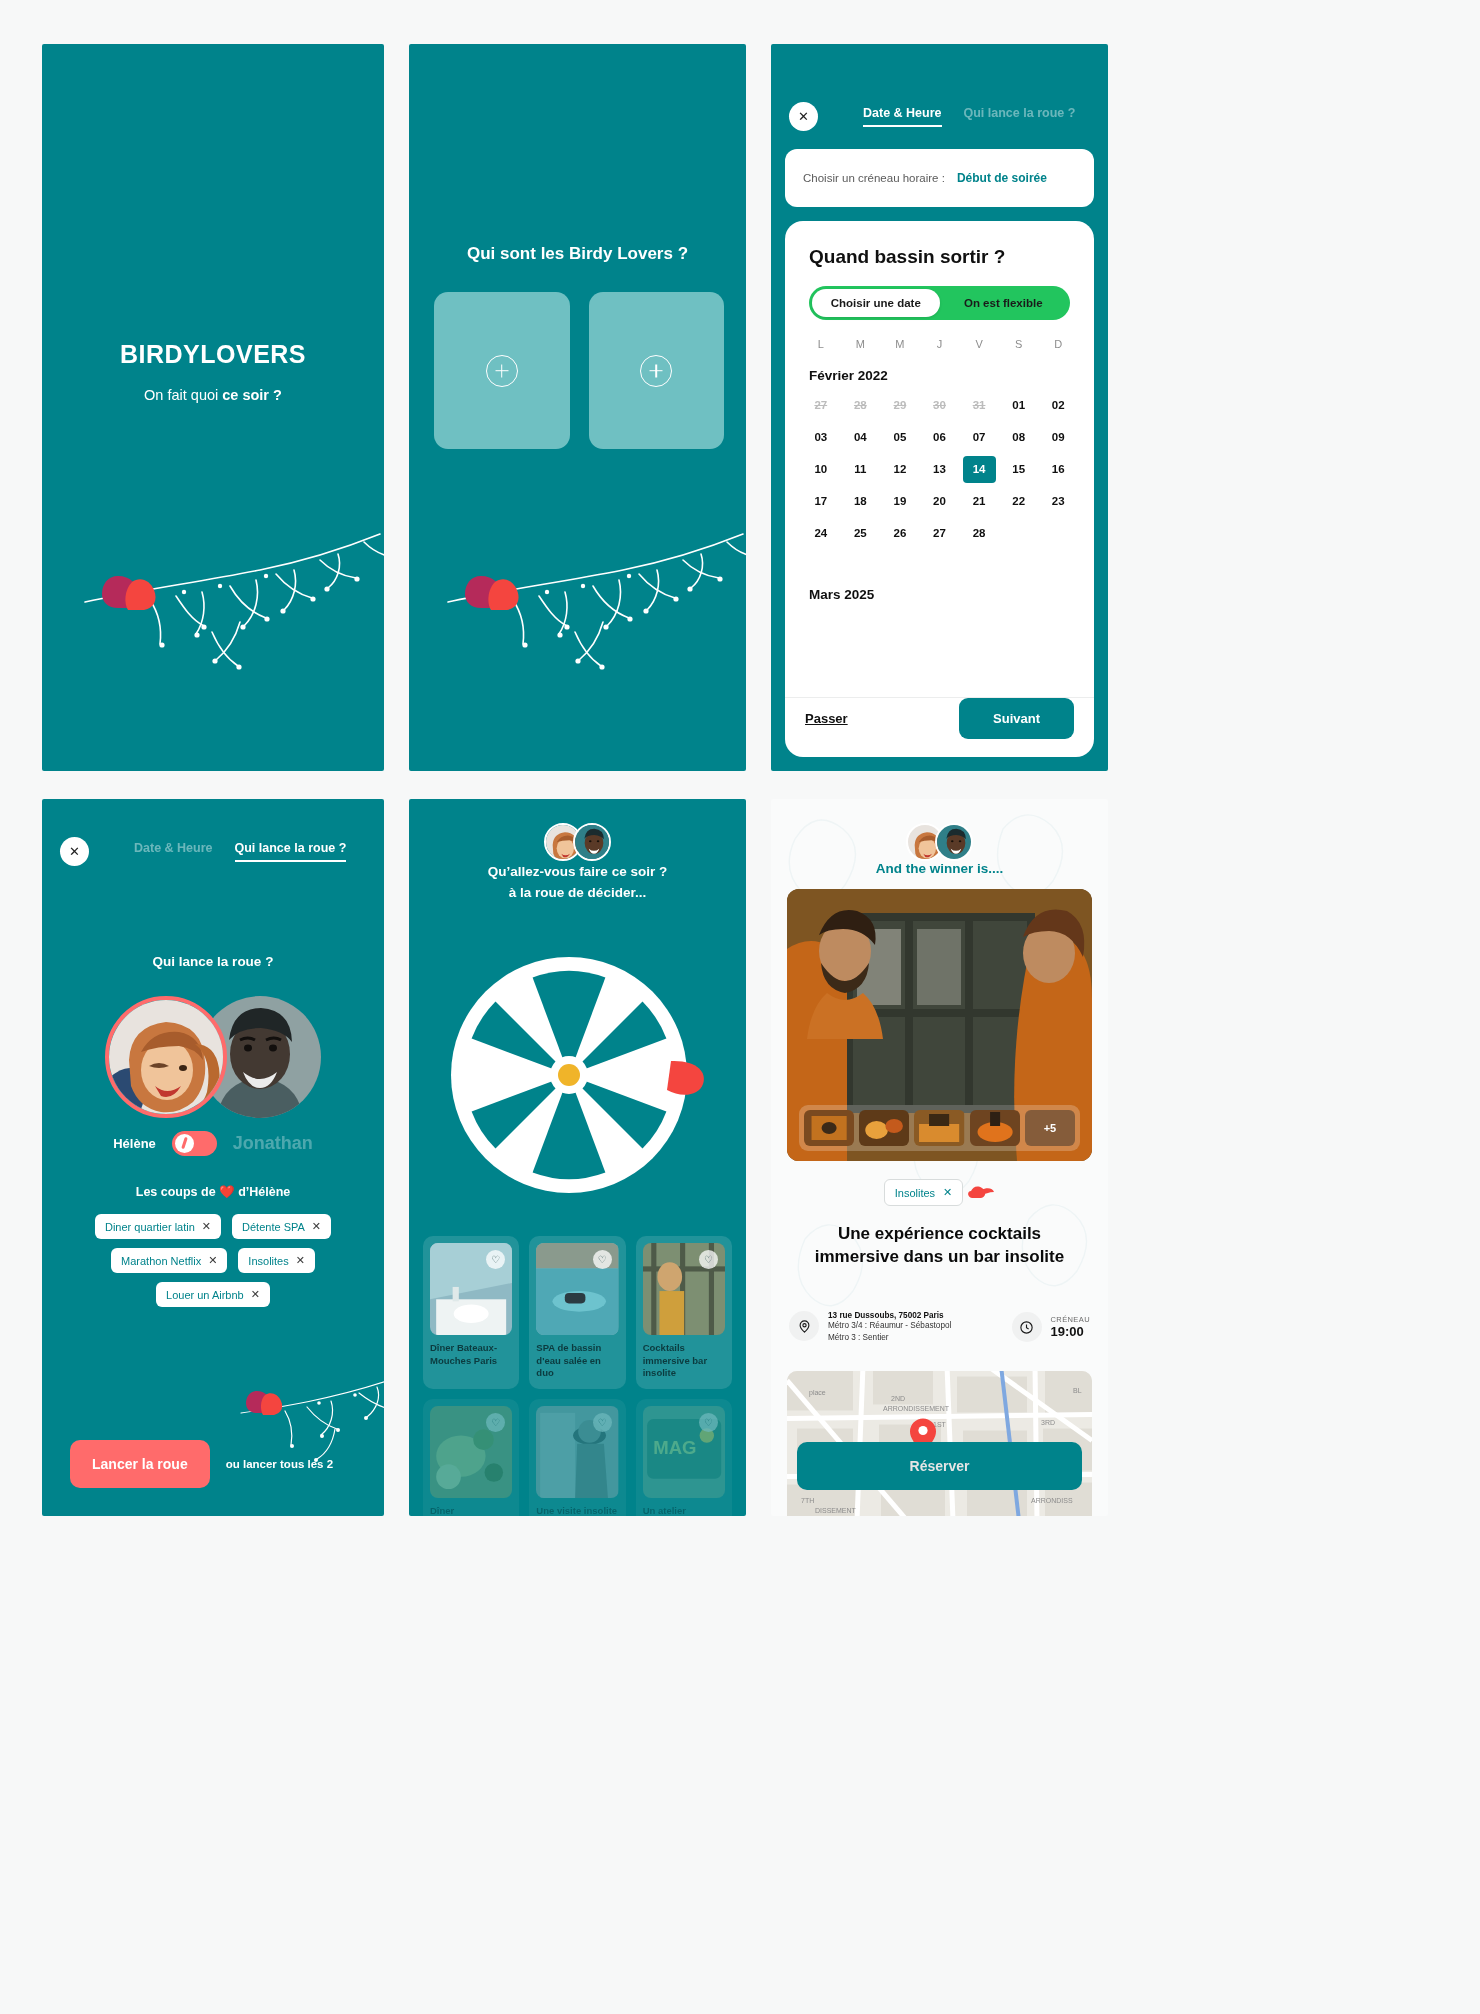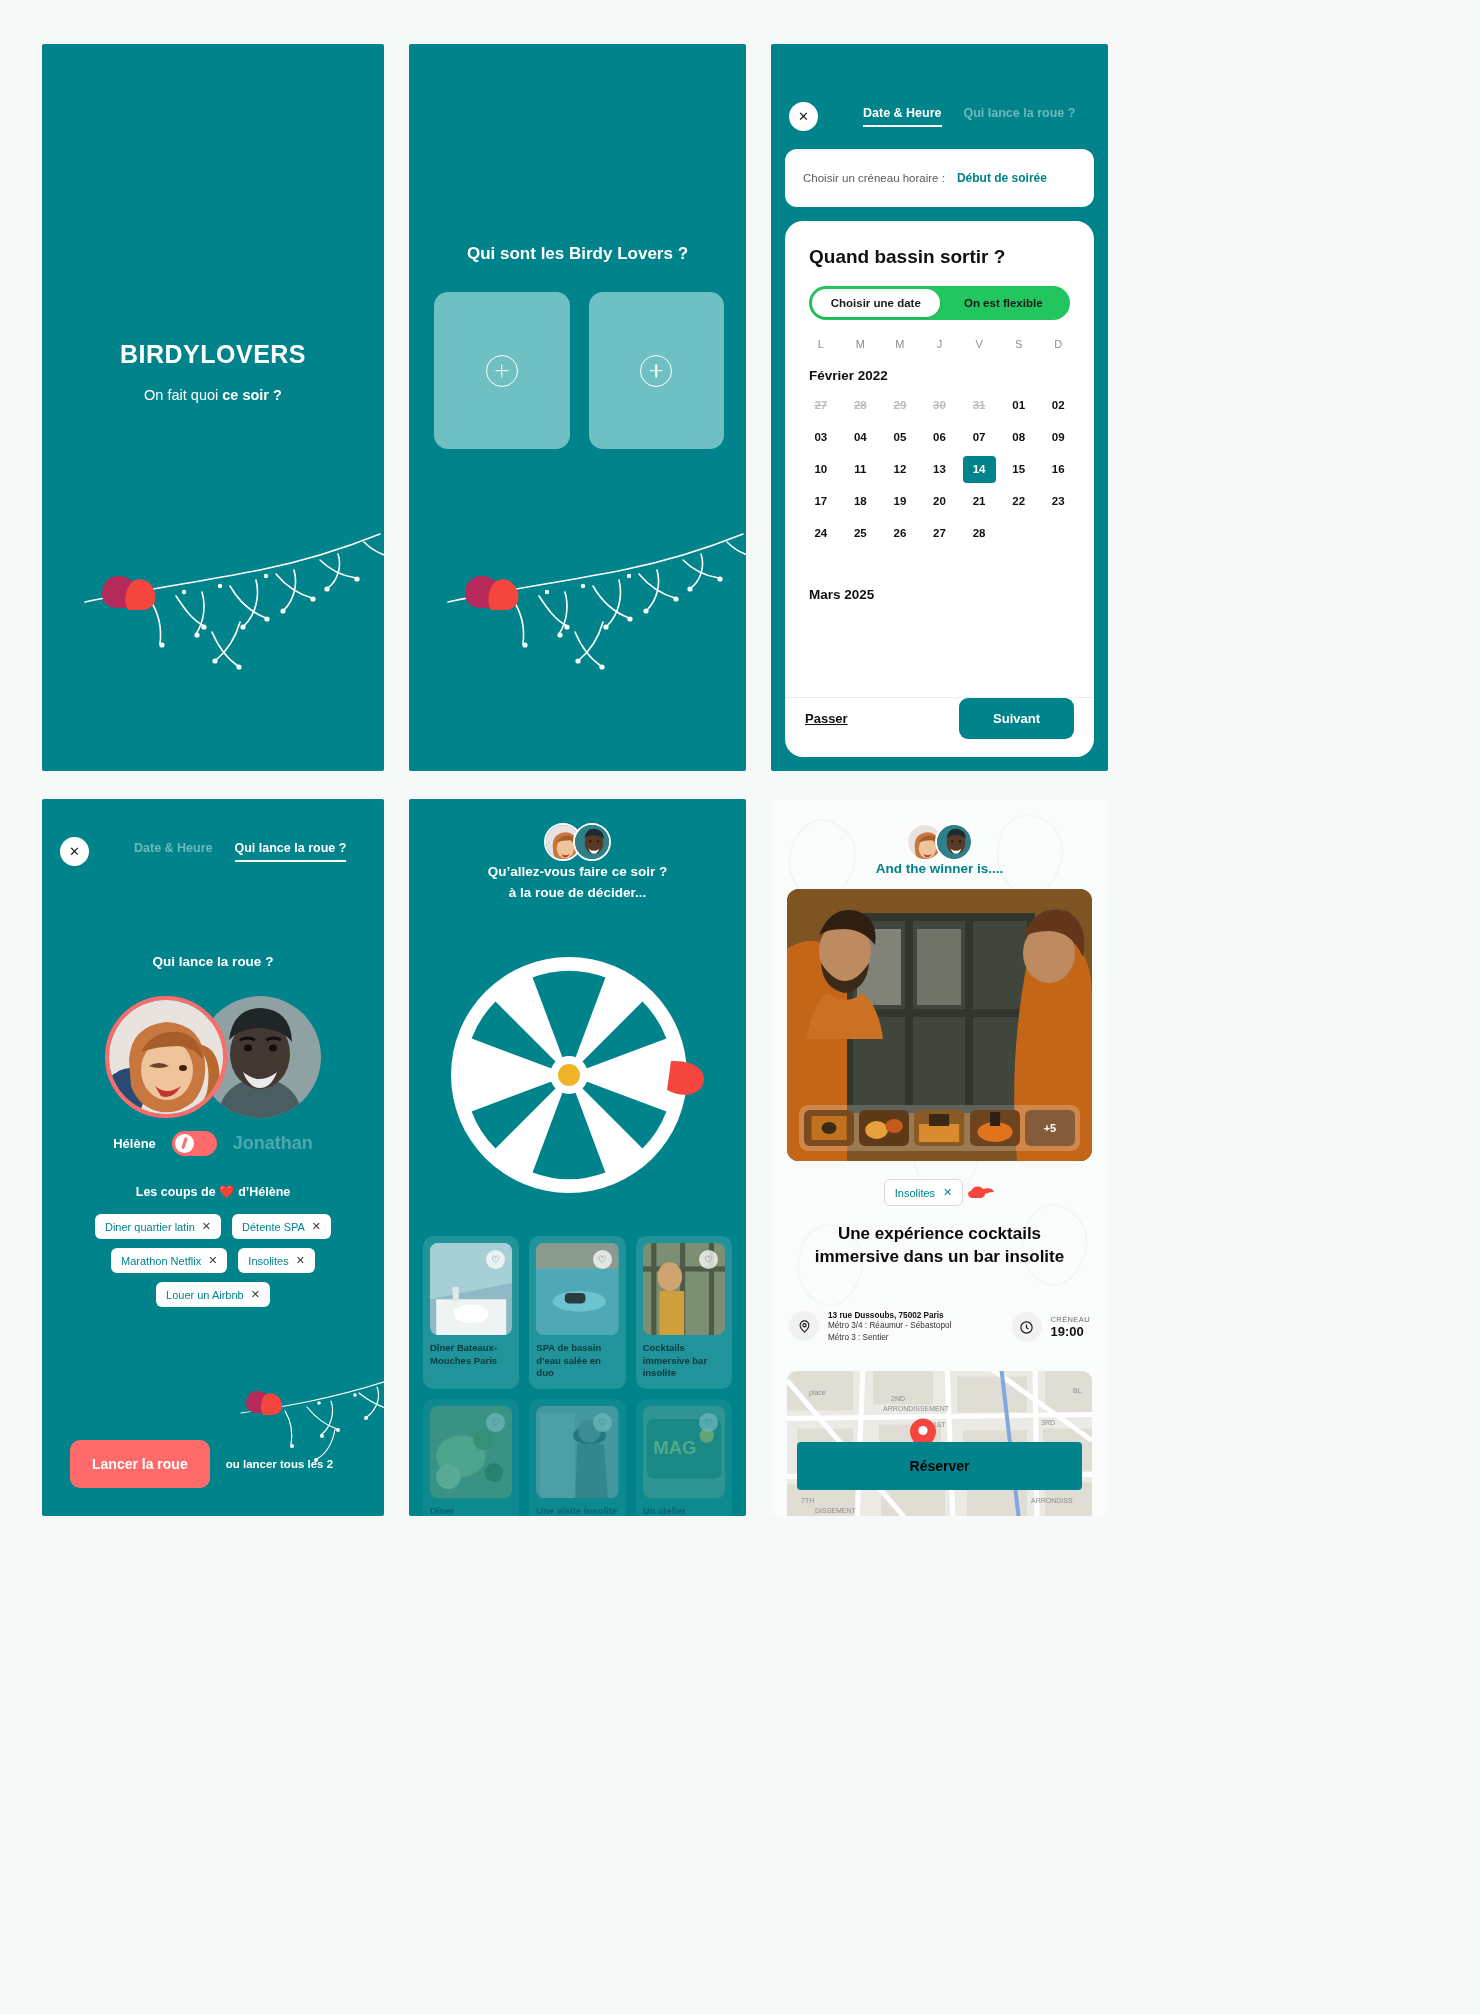--- a/index.html
+++ b/index.html
@@ -236,21 +236,21 @@
     width: 30px; height: 30px; border-radius: 50%; background: #f0f1f1; flex: 0 0 30px;
     display: flex; align-items: center; justify-content: center;
   }
   .addr-1 { font-size: 8.2px; font-weight: bold; color: #111; }
   .addr-2 { font-size: 8.2px; color: #333; line-height: 1.45; }
   .cren-l { font-size: 7.5px; color: #6b6b6b; letter-spacing: .4px; }
   .cren-v { font-size: 13px; font-weight: bold; color: #111; }
   .map-area { position: absolute; top: 572px; left: 16px; right: 16px; bottom: 0; border-radius: 10px 10px 0 0; overflow: hidden; }
   .reserver {
     position: absolute; bottom: 26px; left: 26px; right: 26px;
-    background: #00838b; color: #000000; border: none; border-radius: 4px;
+    background: #00838b; color: #e5e5e5; border: none; border-radius: 10px;
     padding: 16px 11px; font-size: 14px; font-weight: bold;
   }
 </style>
 </head>
 <body>
 
 <div class="grid">
 
   <div class="screen">
     <div class="s1-title">BIRDYLOVERS</div>

